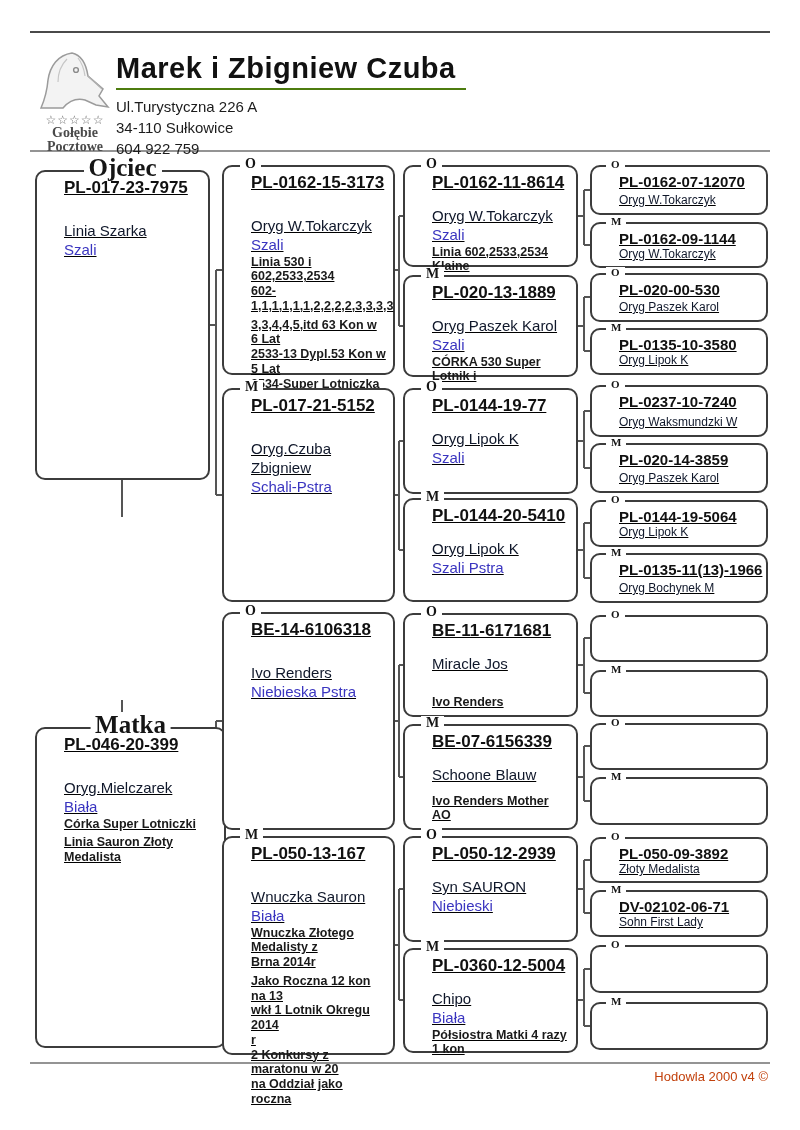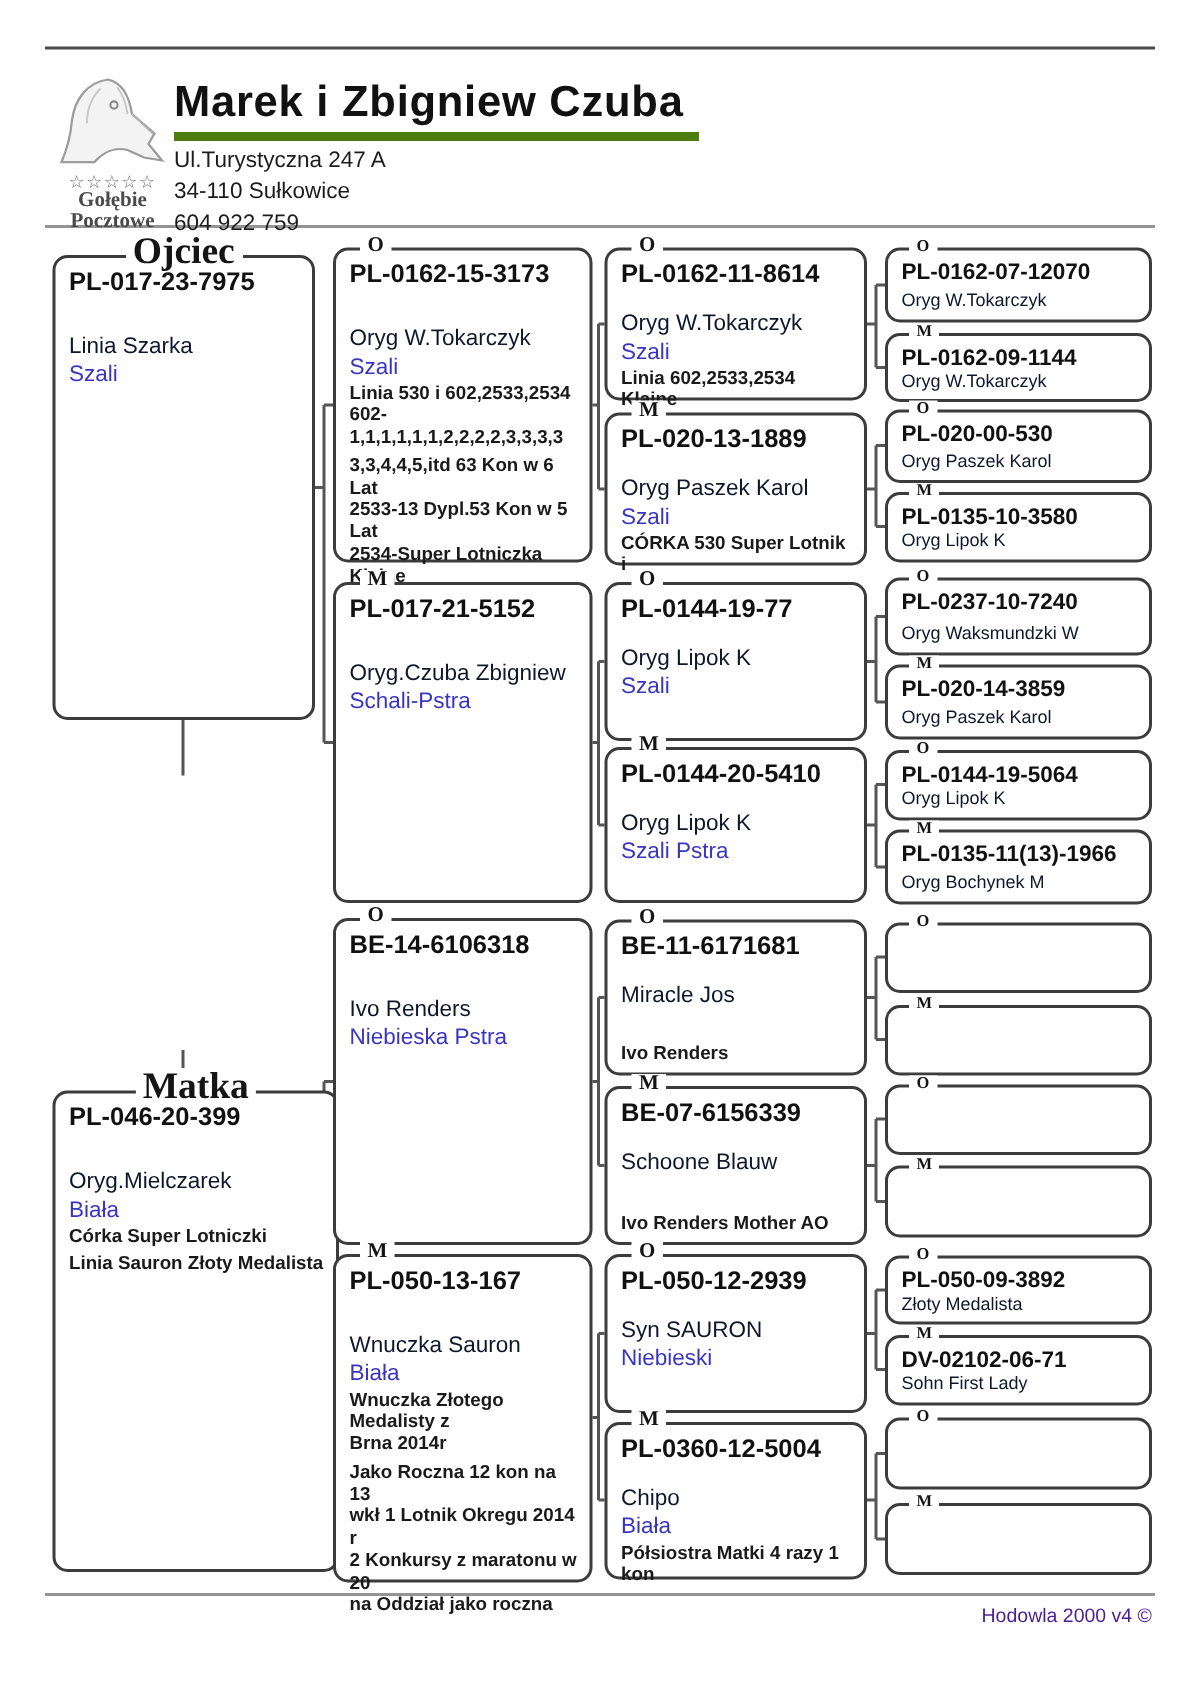--- a/index.html
+++ b/index.html
@@ -7,47 +7,47 @@
   .page { position:relative; width:800px; height:1130px; background:#ffffff; overflow:hidden; }
 
   .rule { position:absolute; left:30px; width:740px; height:2px; background:#4a4a4a; }
   .rule.light { background:#949494; height:2px; }
 
   
   .logo-wrap { position:absolute; left:36px; top:50px; width:78px; text-align:center; }
   .logo-stars { font-size:12px; color:#6f6f6f; letter-spacing:1px; line-height:1; }
   .logo-text { font-family:"Liberation Serif", serif; font-weight:bold; font-size:14px; color:#4a4a4a; line-height:1.0; }
   .title { position:absolute; left:116px; top:52px; font-size:29px; font-weight:bold; color:#111;
-           border-bottom:6px solid #4d7c0f; padding-right:10px; padding-bottom:3px; letter-spacing:0.5px; }
+           border-bottom:2px solid #4d7c0f; padding-right:10px; padding-bottom:3px; letter-spacing:0.5px; }
   .addr { position:absolute; left:116px; top:96px; font-size:15px; color:#1c1c1c; line-height:1.4; }
 
   
   .pbox { position:absolute; border:2px solid #3c3c3c; border-radius:10px; background:#fff;
-          padding:6px 7px 5px 9px; display:flex; flex-direction:column; }
+          padding:6px 7px 5px 27px; display:flex; flex-direction:column;text-decoration:underline; }
   .gen { position:absolute; top:-10px; left:16px; background:#fff; padding:0 5px;
          font-family:"Liberation Serif", serif; font-weight:bold; font-size:14px; color:#151515; line-height:1; }
   .gen-main { left:50%; transform:translateX(-50%); top:-17px; font-size:25px; white-space:nowrap; }
   .gen-sub  { left:50%; transform:translateX(-50%); top:-12px; font-size:18px; white-space:nowrap; }
   .gen-sm { font-size:11px; top:-8px; left:14px; }
 
   .ring { font-size:17px; font-weight:bold; color:#111; margin-bottom:24px; white-space:nowrap; }
   .origin { font-size:15px; color:#0f172a; line-height:1.25; white-space:pre-line; }
   .colorline { font-size:15px; color:#3a35c0; line-height:1.25; }
   .note { font-size:12.5px; font-weight:bold; color:#1a1a1a; line-height:1.18; white-space:pre-line; margin-top:0; }
   .note + .note { margin-top:4px; }
   .note:empty, .origin:empty, .colorline:empty, .ring:empty { margin:0; display:none; }
 
   .col3 .ring { margin-bottom:14px; }
   .col3 .note { margin-top:auto; }
   .col4 .ring { font-size:15px; margin-bottom:0; }
   .col4 .origin { font-size:12px; margin-top:auto; }
 
   .connectors { position:absolute; left:0; top:0; pointer-events:none; }
 
-  .footer { position:absolute; right:32px; top:1069px; font-size:13px; color:#4c1d95; }
+  .footer { position:absolute; right:32px; top:1069px; font-size:13px; color:#c2410c; }
 </style>
 </head>
 <body>
 
 <div class="page">
 
   <div class="rule" style="top:31px"></div>
   <div class="rule light" style="top:150px"></div>
   <div class="rule light" style="top:1062px"></div>
 
@@ -57,21 +57,21 @@
       <path d="M29 9 C23 15 20 23 20 32 M40 8 C44 13 46 19 47 26" fill="none" stroke="#c6c6c6" stroke-width="1.2"></path>
       <circle cx="38" cy="20" r="2.4" fill="none" stroke="#8a8a8a" stroke-width="1.4"></circle>
       <path d="M50 26 L64 39" fill="none" stroke="#b0b0b0" stroke-width="1.2"></path>
     </svg>
     <div class="logo-stars">☆☆☆☆☆</div>
     <div class="logo-text">Gołębie</div>
     <div class="logo-text">Pocztowe</div>
   </div>
   <div class="title">Marek i Zbigniew Czuba</div>
   <div class="addr">
-    <div>Ul.Turystyczna 247 A</div>
+    <div>Ul.Turystyczna 226 A</div>
     <div>34-110 Sułkowice</div>
     <div>604 922 759</div>
   </div>
 
   <svg class="connectors" width="800" height="1130">
     <path fill="none" stroke="#555" stroke-width="2" d="
       M122 480 V517 M122 700 V727
       M210 325 H216 M216 270 V495 M216 270 H222 M216 495 H222
       M210 887 H216 M216 721 V945 M216 721 H222 M216 945 H222
       M395 270 H399 M399 216 V326 M399 216 H403 M399 326 H403

